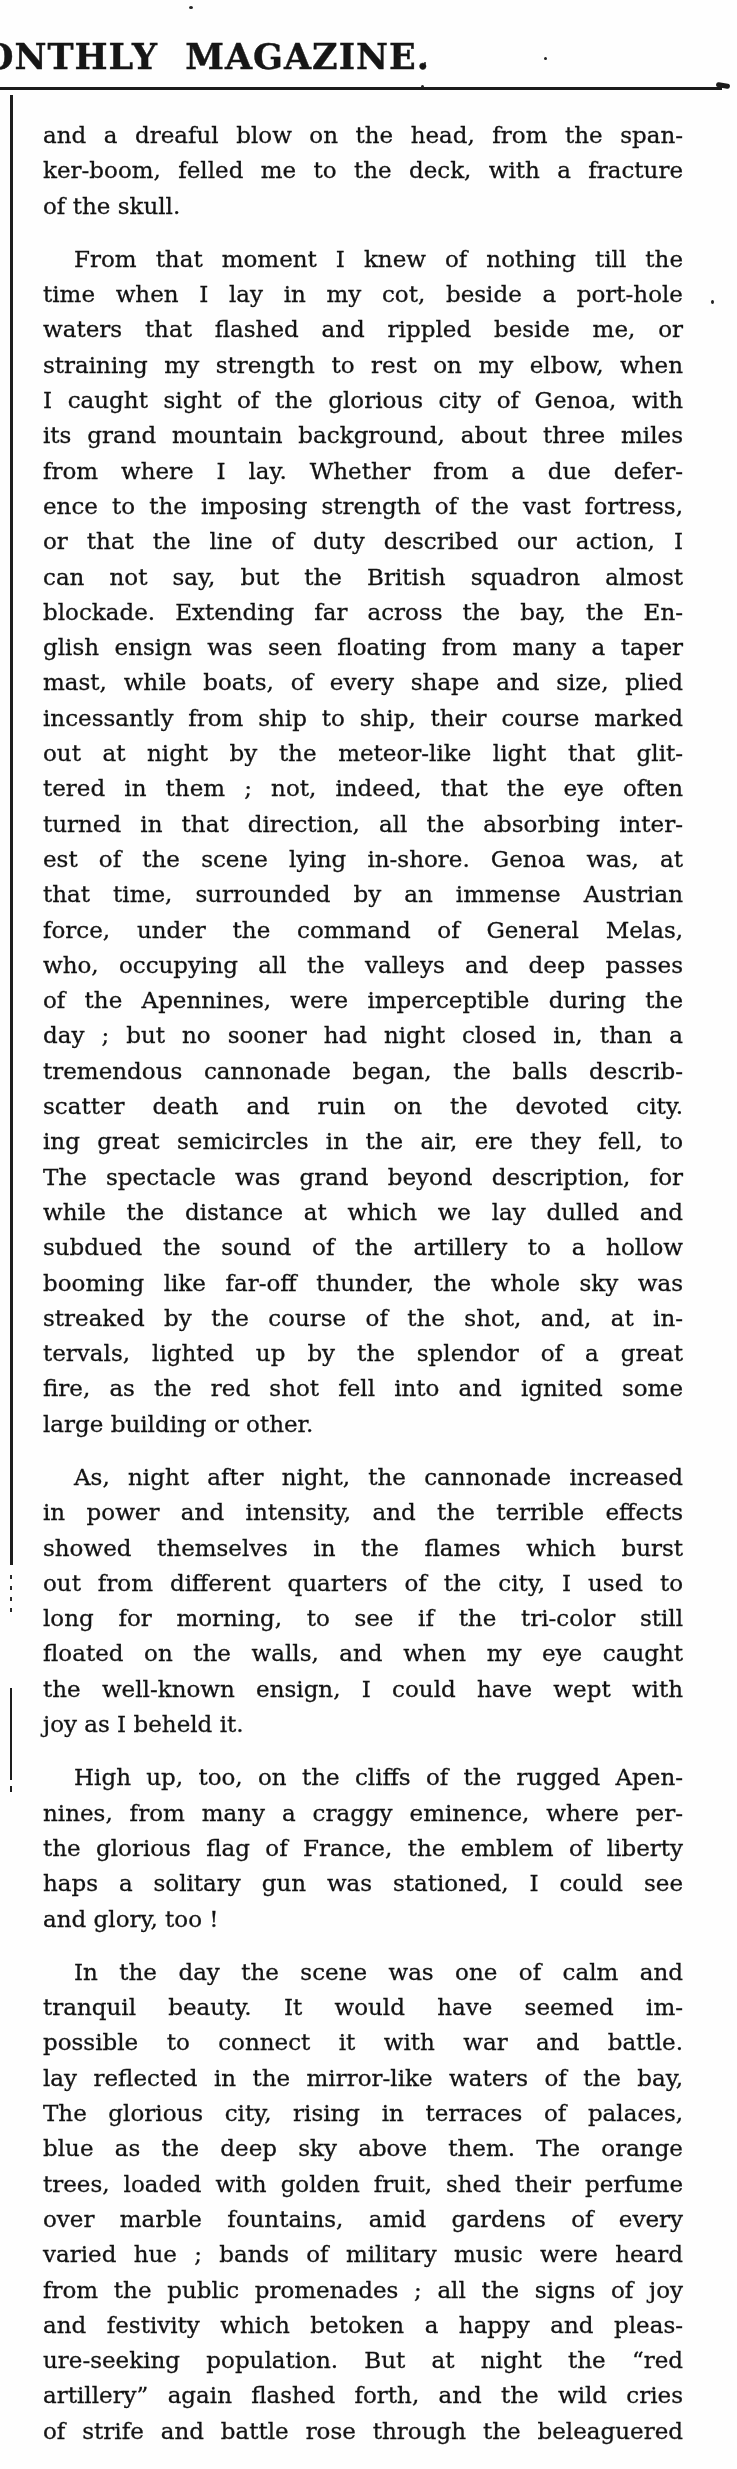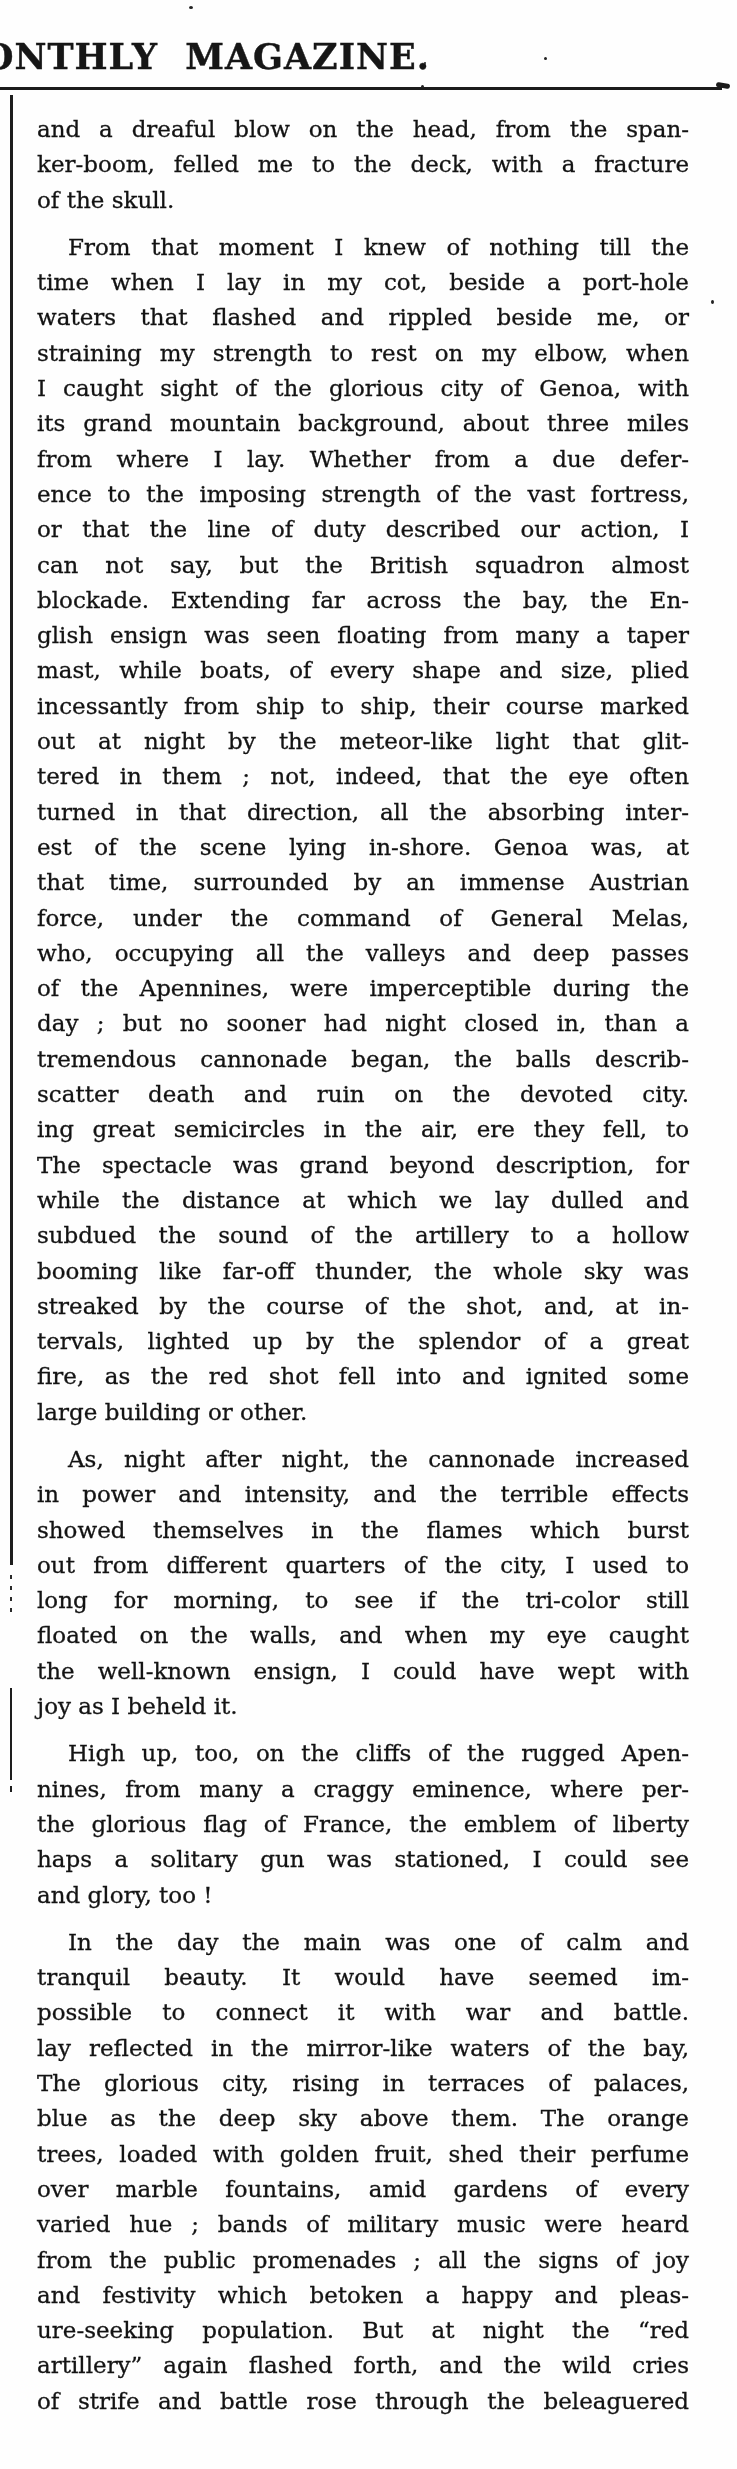--- a/index.html
+++ b/index.html
@@ -70,21 +70,21 @@
   
   .article {
     position: absolute;
     top: 100px;
     left: 25px;
     width: 676px;
     font-size: 23px;
     line-height: 35.3px;
     -webkit-text-stroke: 0.3px #131313;
   }
-  .para { margin: 12px; }
+  .para { margin: 18px; }
   .line {
     text-align: justify;
     text-align-last: justify;
   }
   .line.endleft { text-align-last: left; }
   .line.indent  { text-indent: 31px; }
   
   .speck {
     position: absolute;
     background: #222;
@@ -162,21 +162,21 @@
         <div class="line endleft">joy as I beheld it.</div>
       </div>
       <div class="para">
         <div class="line indent">High up, too, on the cliffs of the rugged Apen-</div>
         <div class="line">nines, from many a craggy eminence, where per-</div>
         <div class="line">the glorious flag of France, the emblem of liberty</div>
         <div class="line">haps a solitary gun was stationed, I could see</div>
         <div class="line endleft">and glory, too !</div>
       </div>
       <div class="para">
-        <div class="line indent">In the day the main was one of calm and</div>
+        <div class="line indent">In the day the scene was one of calm and</div>
         <div class="line">tranquil beauty. It would have seemed im-</div>
         <div class="line">possible to connect it with war and battle.</div>
         <div class="line">lay reflected in the mirror-like waters of the bay,</div>
         <div class="line">The glorious city, rising in terraces of palaces,</div>
         <div class="line">blue as the deep sky above them. The orange</div>
         <div class="line">trees, loaded with golden fruit, shed their perfume</div>
         <div class="line">over marble fountains, amid gardens of every</div>
         <div class="line">varied hue ; bands of military music were heard</div>
         <div class="line">from the public promenades ; all the signs of joy</div>
         <div class="line">and festivity which betoken a happy and pleas-</div>

